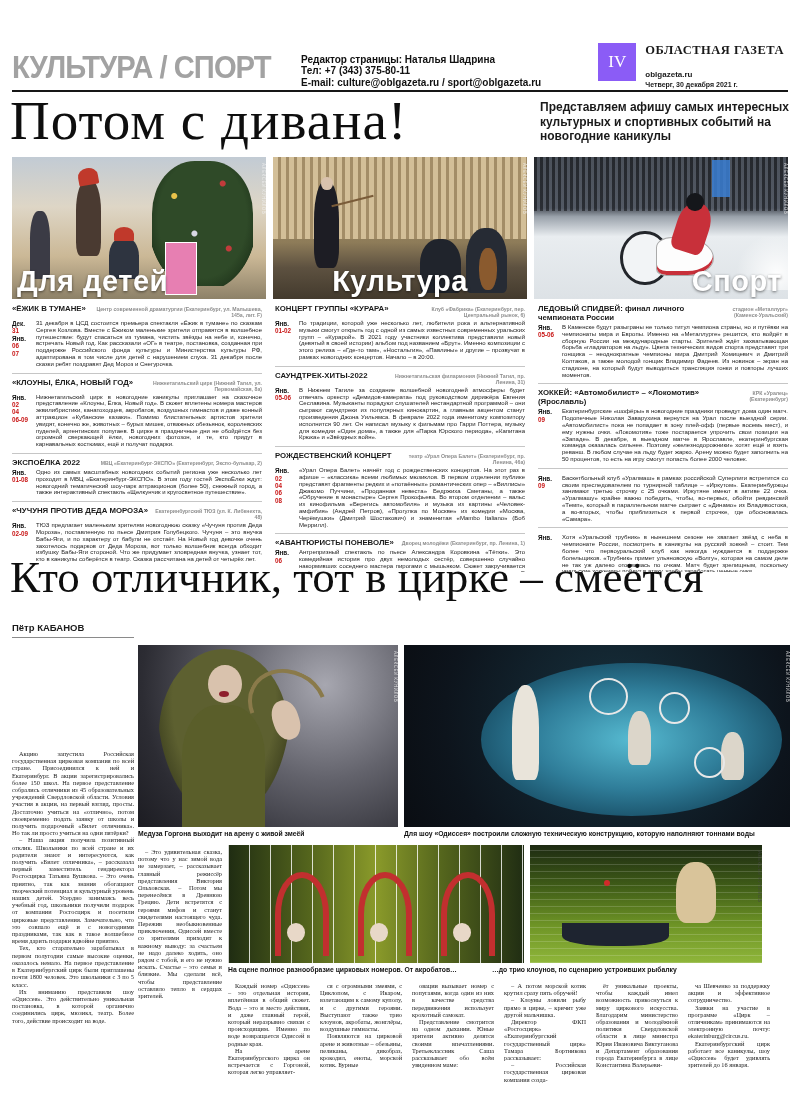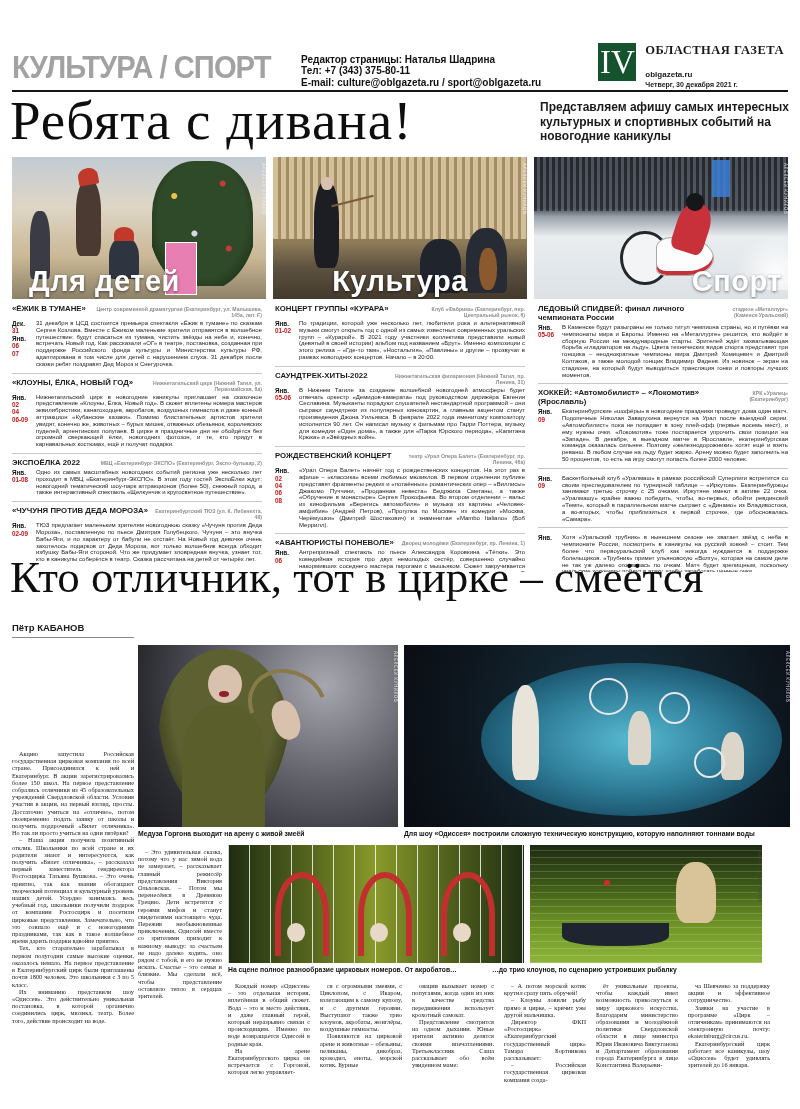--- a/index.html
+++ b/index.html
@@ -4,36 +4,36 @@
 <style>
   html,body{margin:0;padding:0;background:#e8e8e8;}
   .page{position:relative;width:800px;height:1109px;margin:0 auto;background:#fff;overflow:hidden;
         font-family:"Liberation Sans",sans-serif;color:#1a1a1a;}
   
   .masthead{position:absolute;top:44px;left:12px;right:16px;height:44px;display:flex;align-items:flex-end;}
   .section-title{font-weight:bold;font-size:31px;line-height:40px;color:#a2a2a2;letter-spacing:-1px;
                  transform:scaleX(.94);transform-origin:left;white-space:nowrap;}
   .editor-info{margin-left:14px;padding-top:3px;font-size:10px;line-height:11.5px;font-weight:bold;color:#111;}
   .mast-right{margin-left:auto;display:flex;gap:9px;align-items:flex-start;padding-top:1px;}
-  .page-num{width:38px;height:38px;background:#14532d;color:#fff;font-family:"Liberation Serif",serif;
-            font-size:33px;display:flex;align-items:center;justify-content:center;}
+  .page-num{width:38px;height:38px;background:#8b5cf6;color:#fff;font-family:"Liberation Serif",serif;
+            font-size:17px;display:flex;align-items:center;justify-content:center;}
   .paper-name{font-family:"Liberation Serif",serif;font-size:12.5px;letter-spacing:.5px;font-weight:bold;}
   .paper-site{font-size:8px;font-weight:bold;margin-top:12px;}
   .paper-date{font-size:7px;font-weight:bold;margin-top:2px;}
   .mast-rule{position:absolute;top:90px;left:12px;right:12px;border-top:2px solid #161616;}
   
   .headline{position:absolute;top:92px;left:10px;margin:0;font-family:"Liberation Serif",serif;
             font-weight:normal;font-size:55px;line-height:58px;letter-spacing:1px;color:#0e0e0e;}
   .deck{position:absolute;top:100px;left:540px;width:252px;font-size:12px;line-height:14.5px;font-weight:bold;}
   
   .photo-row{position:absolute;top:157px;left:12px;right:12px;height:142px;display:flex;gap:7px;}
   .photo-card{flex:1;position:relative;overflow:hidden;}
   .photo-label{position:absolute;bottom:1px;font-weight:bold;font-size:29px;color:#fff;
                text-shadow:0 1px 3px rgba(0,0,0,.55);letter-spacing:.5px;}
-  .lbl-left{left:17px;} .lbl-center{left:50%;transform:translateX(-50%);} .lbl-right{right:6px;}
+  .lbl-left{left:5px;} .lbl-center{left:50%;transform:translateX(-50%);} .lbl-right{right:6px;}
   .vcredit{position:absolute;right:0;top:6px;writing-mode:vertical-rl;font-size:4.5px;color:#f0f0f0;
            opacity:.85;letter-spacing:.5px;}
   
   .ph-children{background:linear-gradient(180deg,#c2cbd4 0%,#ded6c6 35%,#cbb896 70%,#8d8168 100%);}
   .tree{position:absolute;right:5%;top:3%;width:40%;height:88%;border-radius:42% 42% 28% 28%;
         background:radial-gradient(circle at 22% 28%,#e8c24a 2.5px,transparent 3.5px),
                    radial-gradient(circle at 70% 18%,#c23b3b 2.5px,transparent 3.5px),
                    radial-gradient(circle at 42% 58%,#d8d8e4 2.5px,transparent 3.5px),
                    radial-gradient(circle at 76% 70%,#c23b3b 2.5px,transparent 3.5px),
                    radial-gradient(circle at 30% 82%,#e8c24a 2.5px,transparent 3.5px),
@@ -146,21 +146,21 @@
       <div class="page-num">IV</div>
       <div>
         <div class="paper-name">ОБЛАСТНАЯ ГАЗЕТА</div>
         <div class="paper-site">oblgazeta.ru</div>
         <div class="paper-date">Четверг, 30 декабря 2021 г.</div>
       </div>
     </div>
   </div>
   <div class="mast-rule"></div>
 
-  <h1 class="headline">Ребята с дивана!</h1>
+  <h1 class="headline">Потом с дивана!</h1>
   <div class="deck">Представляем афишу самых интересных культурных и спортивных событий на новогодние каникулы</div>
 
   <div class="photo-row">
     <div class="photo-card ph-children">
       <div class="tree"></div>
       <div class="bystander"></div>
       <div class="kid1"></div>
       <div class="hat1"></div>
       <div class="kid2"></div>
       <div class="hat2"></div>

